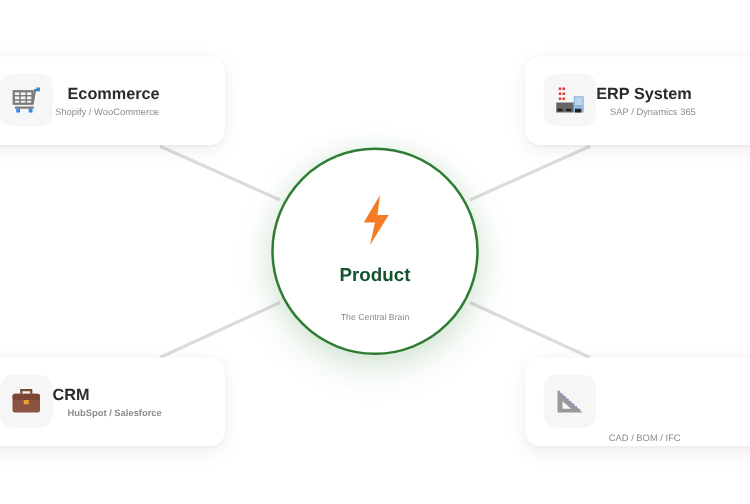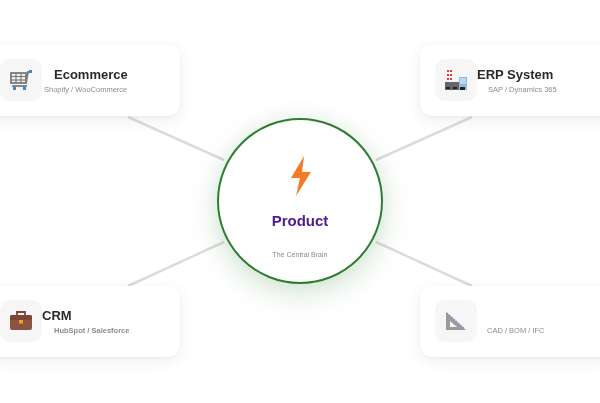--- a/index.html
+++ b/index.html
@@ -81,21 +81,21 @@
     }
     .hub .hub-title {
       position: absolute;
       left: 0;
       right: 0;
       top: 92px;
       text-align: center;
       font-size: 15px;
       font-weight: bold;
       line-height: 17px;
-      color: #4c1d95;
+      color: #14532d;
     }
     .hub .hub-sub {
       position: absolute;
       left: 0;
       right: 0;
       top: 131px;
       text-align: center;
       font-size: 7px;
       color: #8a8a8a;
     }
@@ -166,21 +166,21 @@
   </div>
 
   <div class="card" style="left:420px; top:286px;">
     <div class="icon-box" style="left:15px;">
       <svg width="26" height="26" viewBox="0 0 26 26">
         <path d="M3 4 L23 22 L3 22 Z" fill="#9a9a9a"></path>
         <path d="M7 13 L14 19 L7 19 Z" fill="#f6f6f7"></path>
         <line x1="4" y1="5" x2="22" y2="21" stroke="#9c7fd6" stroke-width="1.2" stroke-dasharray="1.5,1.5"></line>
       </svg>
     </div>
-    <div class="subtitle" style="left:67px;">CAD / BOM / IFC</div>
+    <div class="subtitle" style="left:67px;margin-top:20px;">CAD / BOM / IFC</div>
   </div>
 
   <div class="hub">
     <svg class="bolt" viewBox="0 0 24 40">
       <path d="M15 0 L2 22 L11 22 L7 40 L22 16 L13 16 Z" fill="#f57c25"></path>
     </svg>
     <div class="hub-title">
       <div>Product</div>
     </div>
     <div class="hub-sub">The Central Brain</div>

